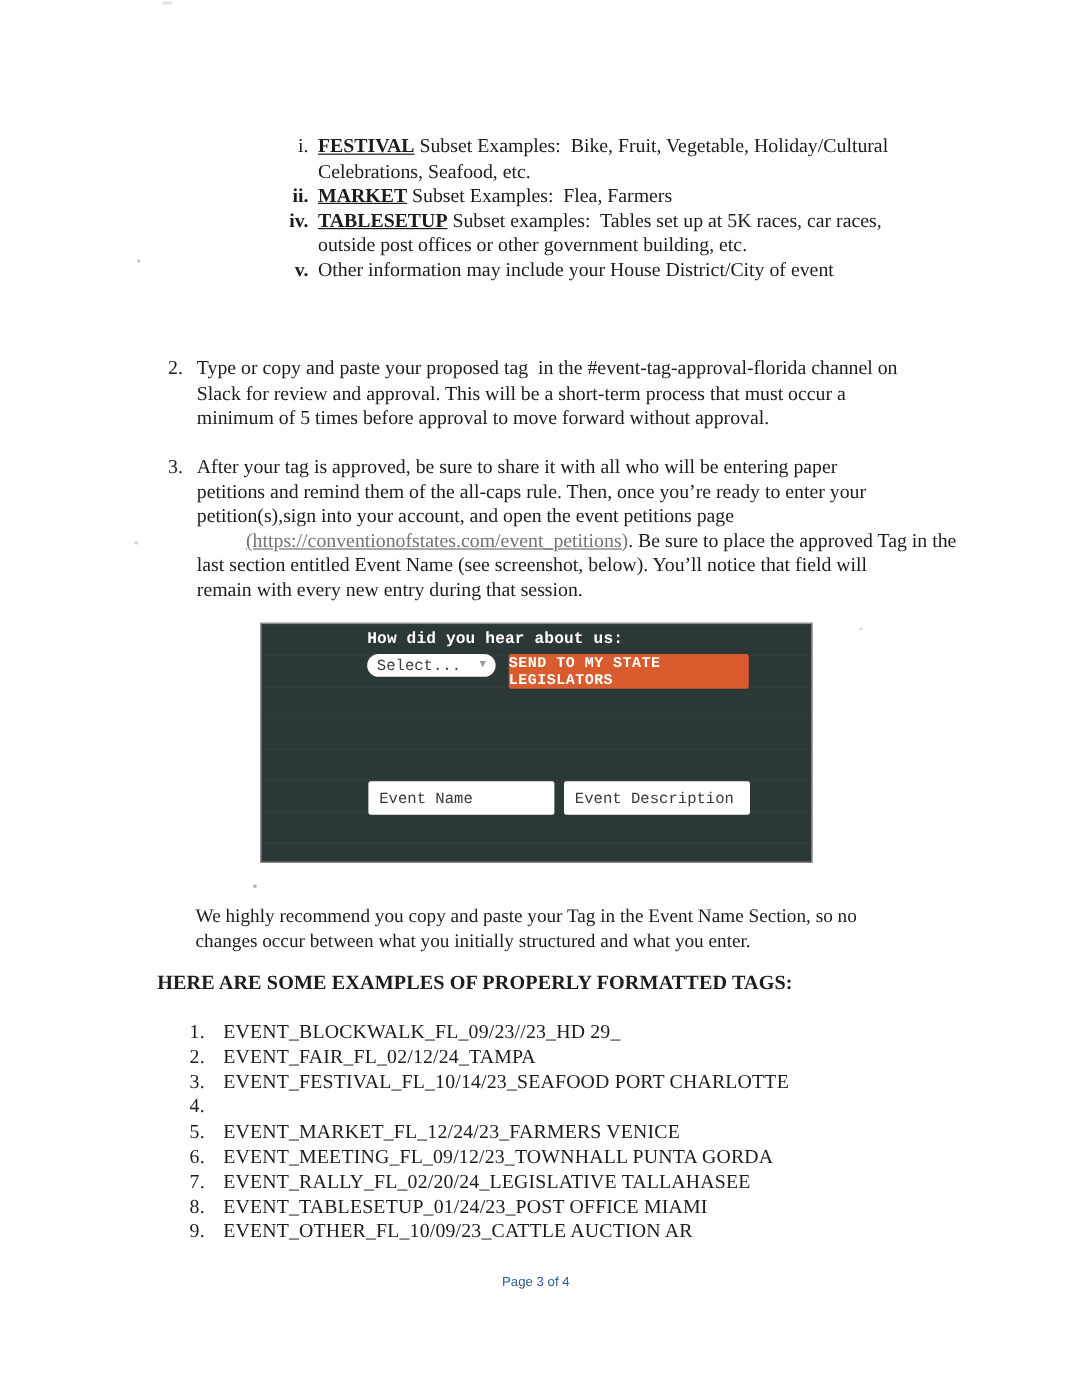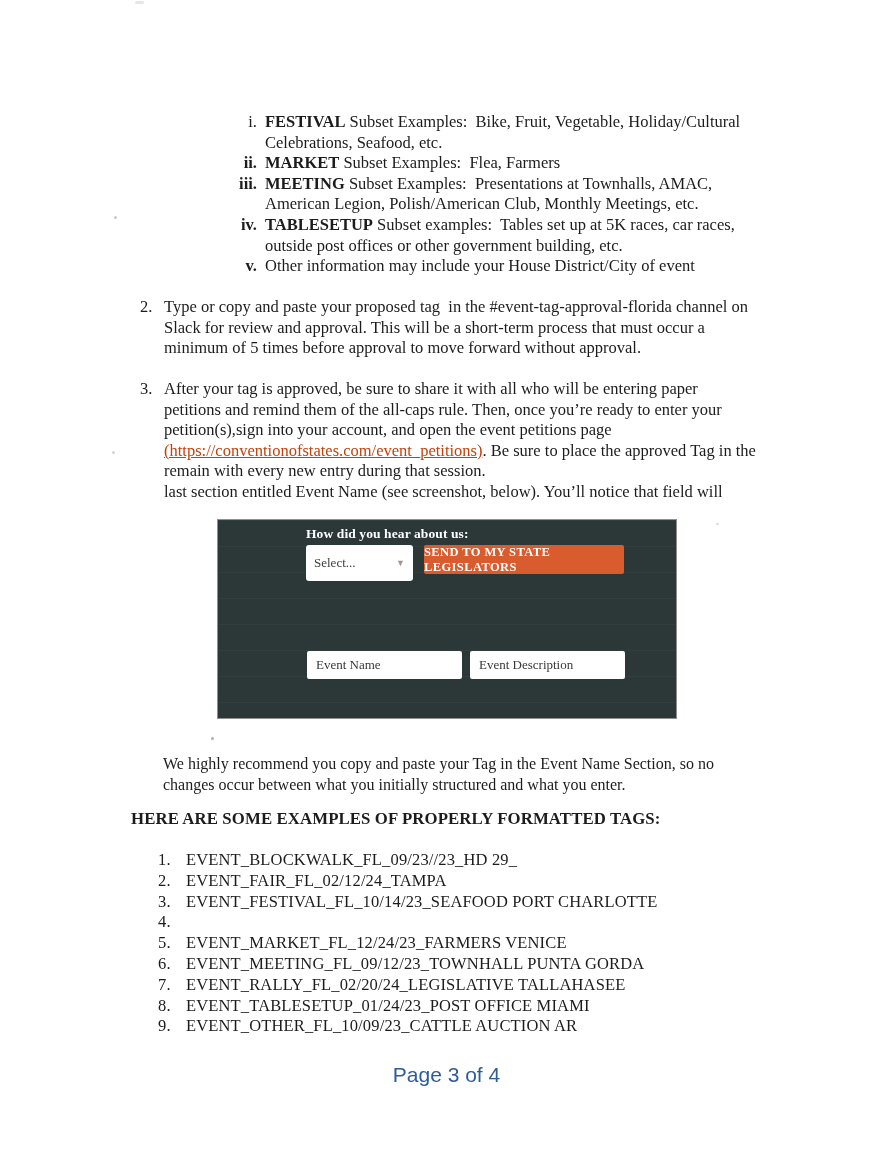--- a/index.html
+++ b/index.html
@@ -20,62 +20,63 @@
     position: absolute;
     left: 223px; top: 112px;
     width: 600px;
     font-size: 16.5px;
     line-height: 20.6px;
   }
   .r-item { display: flex; }
   .r-num { flex: none; width: 34px; text-align: right; padding-right: 8px; }
   .r-num.bold { font-weight: bold; }
   .r-body { flex: 1; }
-  .r-body b { font-weight: bold; }
+  .r-body b { font-weight: bold; text-decoration: underline; }
 
   
   .num-item {
     position: absolute;
     left: 140px;
     width: 700px;
     display: flex;
     font-size: 16.5px;
     line-height: 20.6px;
   }
   .n-num { flex: none; width: 24px; }
   .n-body { flex: 1; }
   #item2 { top: 297px; }
   #item3 { top: 379px; }
   .doclink {
-    color: #c2410c;
+    color: #737373;
     text-decoration: underline;
     cursor: pointer;
+    margin-left: 41px;
   }
 
   
   .shot {
     position: absolute;
     left: 217px; top: 519px;
     width: 458px; height: 198px;
     background-color: #2c3738;
     background-image: repeating-linear-gradient(180deg,
       rgba(255,255,255,0.03) 0px, rgba(255,255,255,0.03) 1px,
       transparent 1px, transparent 26px);
     border: 1px solid #8f8f8f;
-    font-family: Liberation Serif, serif;
+    font-family: Liberation Mono, monospace;
   }
   .shot-label {
     position: absolute; left: 88px; top: 6px;
     color: #ffffff; font-weight: bold; font-size: 13.5px;
     letter-spacing: 0.1px;
   }
   .shot-select {
     position: absolute; left: 88px; top: 25px;
-    width: 107px; height: 36px;
-    background: #ffffff; border-radius: 3px;
+    width: 107px; height: 19px;
+    background: #ffffff; border-radius: 14px;
     box-sizing: border-box;
     display: flex; align-items: center; justify-content: space-between;
     padding: 0 8px;
     font-size: 13px; color: #3c3c3c;
   }
   .chev { color: #9a9a9a; font-size: 9px; line-height: 1; }
   .shot-btn {
     position: absolute; left: 206px; top: 25px;
     width: 200px; height: 29px;
     background: #d95c2e; color: #ffffff;
@@ -122,21 +123,21 @@
   .tag-row { display: flex; }
   .t-num { flex: none; width: 20px; }
   .t-text { margin-left: 8px; }
 
   
   .footer {
     position: absolute;
     left: 0; right: 0; top: 1063px;
     text-align: center;
     font-family: "Liberation Sans", sans-serif;
-    font-size: 21px;
+    font-size: 11px;
     color: #2e5c99;
   }
 
   
   .speck { position: absolute; border-radius: 50%; background: #9c9c9c; }
   #speck1 { left: 114px; top: 216px; width: 3px; height: 3px; opacity: .55; }
   #speck2 { left: 112px; top: 451px; width: 3px; height: 3px; opacity: .45; }
   #speck3 { left: 211px; top: 737px; width: 3px; height: 3px; opacity: .8; }
   #speck4 { left: 716px; top: 523px; width: 3px; height: 2px; opacity: .4; }
   #speck5 { left: 135px; top: 1px; width: 9px; height: 3px; opacity: .25; border-radius: 2px; }
@@ -160,27 +161,20 @@
         <div class="pre">Celebrations, Seafood, etc.</div>
       </div>
     </div>
     <div class="r-item">
       <span class="r-num bold">ii.</span>
       <div class="r-body">
         <div class="pre"><b>MARKET</b><span class="pre"> Subset Examples:  Flea, Farmers</span></div>
       </div>
     </div>
     <div class="r-item">
-      <span class="r-num bold">iii.</span>
-      <div class="r-body">
-        <div class="pre"><b>MEETING</b><span class="pre"> Subset Examples:  Presentations at Townhalls, AMAC,</span></div>
-        <div class="pre">American Legion, Polish/American Club, Monthly Meetings, etc.</div>
-      </div>
-    </div>
-    <div class="r-item">
       <span class="r-num bold">iv.</span>
       <div class="r-body">
         <div class="pre"><b>TABLESETUP</b><span class="pre"> Subset examples:  Tables set up at 5K races, car races,</span></div>
         <div class="pre">outside post offices or other government building, etc.</div>
       </div>
     </div>
     <div class="r-item">
       <span class="r-num bold">v.</span>
       <div class="r-body">
         <div class="pre">Other information may include your House District/City of event</div>
@@ -197,22 +191,22 @@
     </div>
   </div>
 
   <div class="num-item" id="item3">
     <span class="n-num">3.</span>
     <div class="n-body">
       <div class="pre">After your tag is approved, be sure to share it with all who will be entering paper</div>
       <div class="pre">petitions and remind them of the all-caps rule. Then, once you’re ready to enter your</div>
       <div class="pre">petition(s),sign into your account, and open the event petitions page</div>
       <div class="pre"><a class="doclink">(https://conventionofstates.com/event_petitions)</a><span class="pre">. Be sure to place the approved Tag in the</span></div>
+      <div class="pre">last section entitled Event Name (see screenshot, below). You’ll notice that field will</div>
       <div class="pre">remain with every new entry during that session.</div>
-      <div class="pre">last section entitled Event Name (see screenshot, below). You’ll notice that field will</div>
     </div>
   </div>
 
   <div class="shot">
     <div class="shot-label">How did you hear about us:</div>
     <div class="shot-select">
       <span>Select...</span>
       <span class="chev">▼</span>
     </div>
     <div class="shot-btn">SEND TO MY STATE LEGISLATORS</div>

